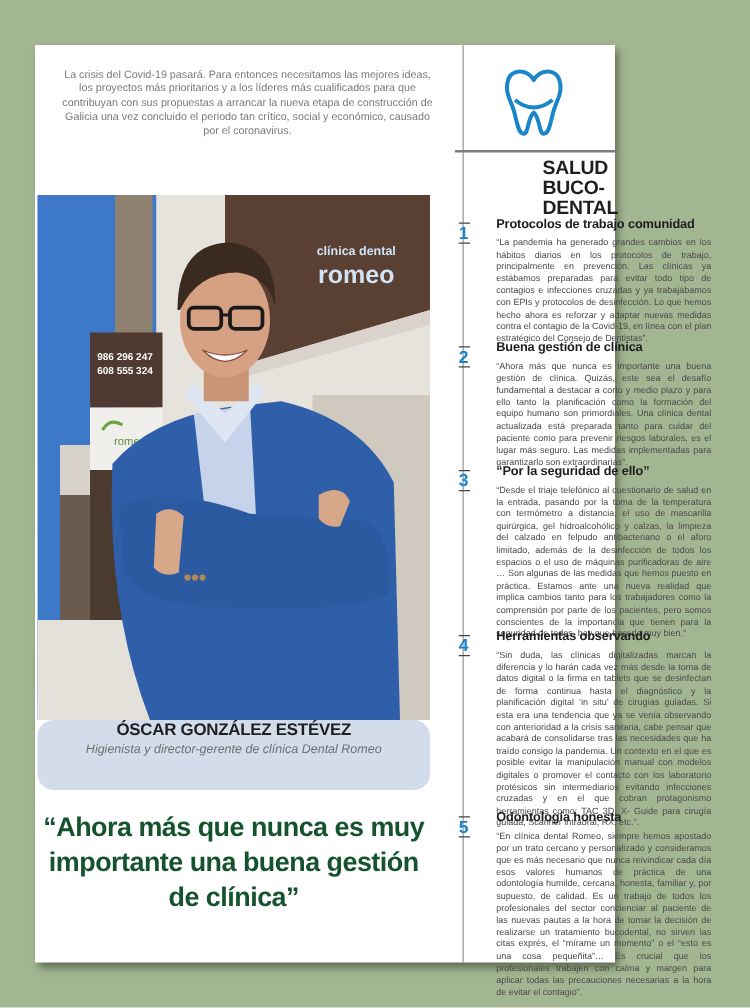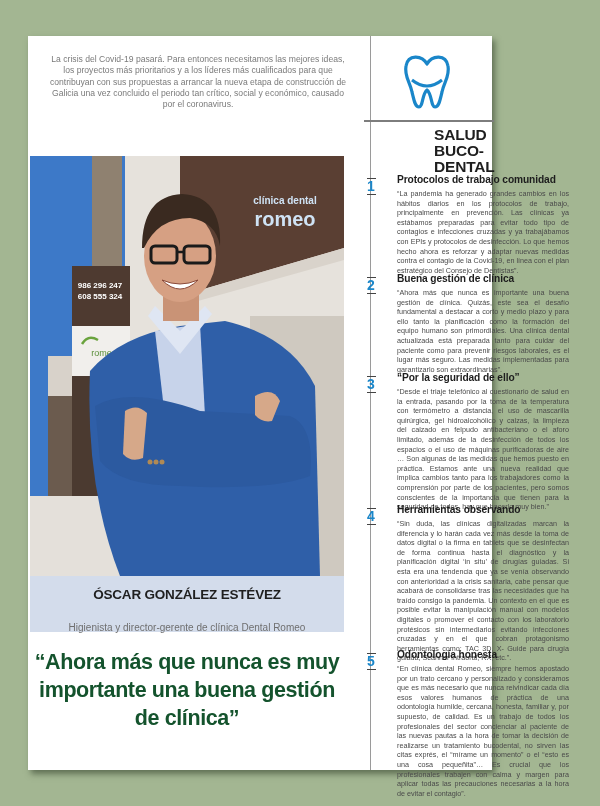--- a/index.html
+++ b/index.html
@@ -22,27 +22,27 @@
 
   .photo {
     position: absolute; left: 2px; top: 120px; width: 314px; height: 420px;
     overflow: hidden;
     background: linear-gradient(180deg, #3f78c9 0%, #5a93d8 60%, #8fb6e4 100%);
   }
   .photo svg { display: block; }
 
   .caption-box {
     position: absolute; left: 2px; top: 540px; width: 314px; height: 56px;
-    background: #d3dceb; text-align: center; padding-top: 11px;
+    background: #d3dceb; text-align: center;  border-radius: 13px;
   }
   .caption-name {
     font-weight: bold; font-size: 13.5px; color: #1f1f1f; letter-spacing: -0.2px;
   }
   .caption-role {
-    font-size: 10px; color: #6f6f6f; margin-top: 20px;
+    font-size: 10px; color: #6f6f6f; margin-top: 3px; font-style: italic;
   }
 
   .pull-quote {
     position: absolute; left: 6px; top: 612px; width: 306px;
     text-align: center; font-weight: bold; color: #14532d;
     font-size: 21.5px; line-height: 28px; letter-spacing: -0.4px;
   }
 
   
   .divider-vert {

